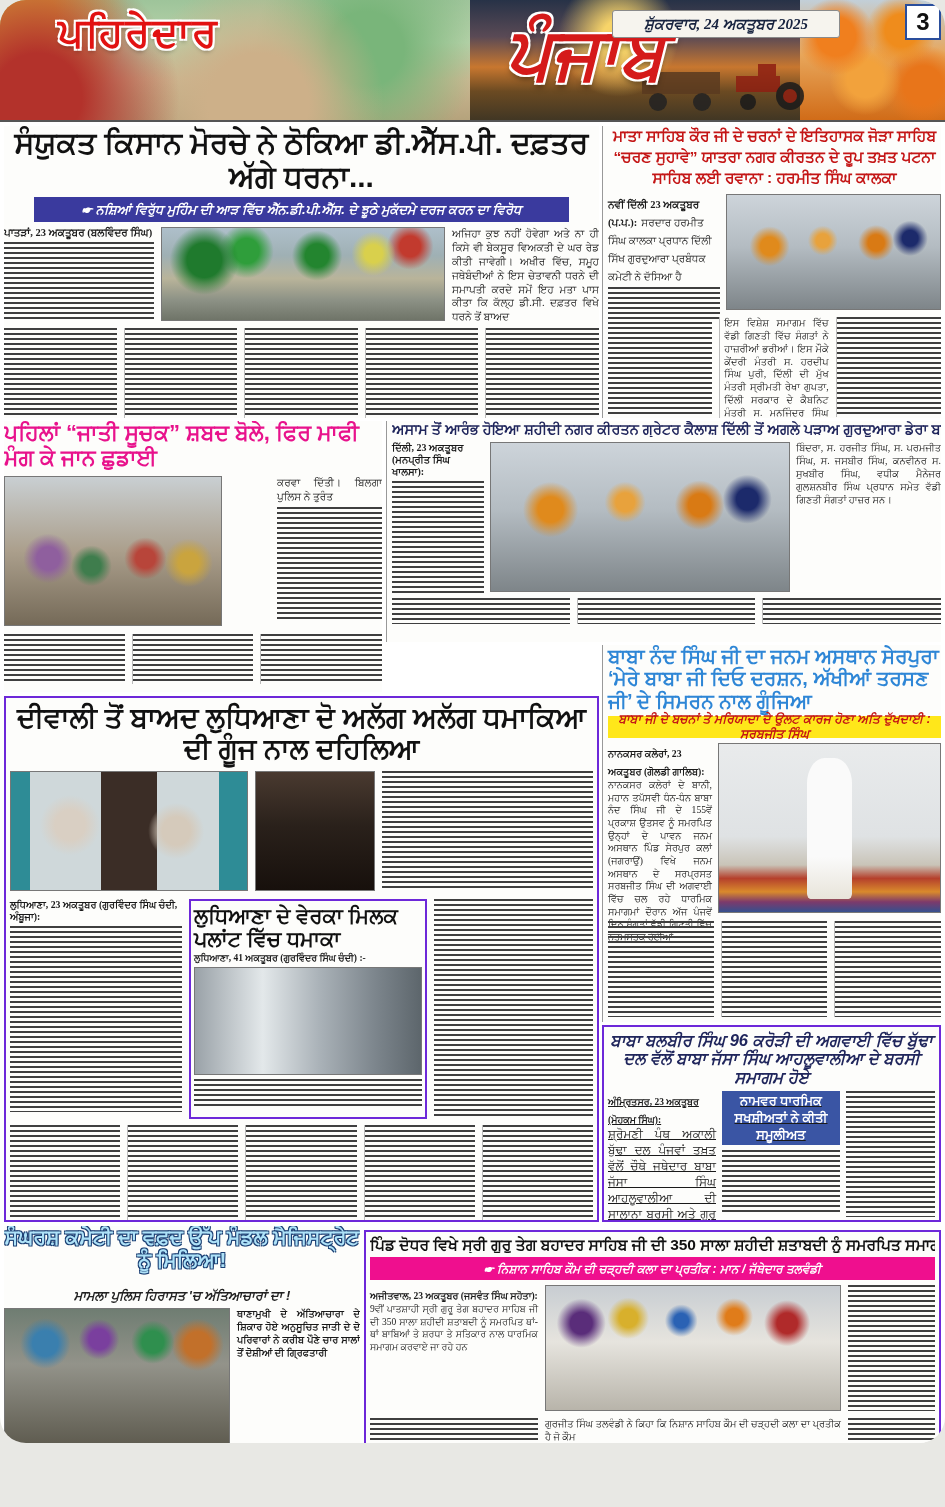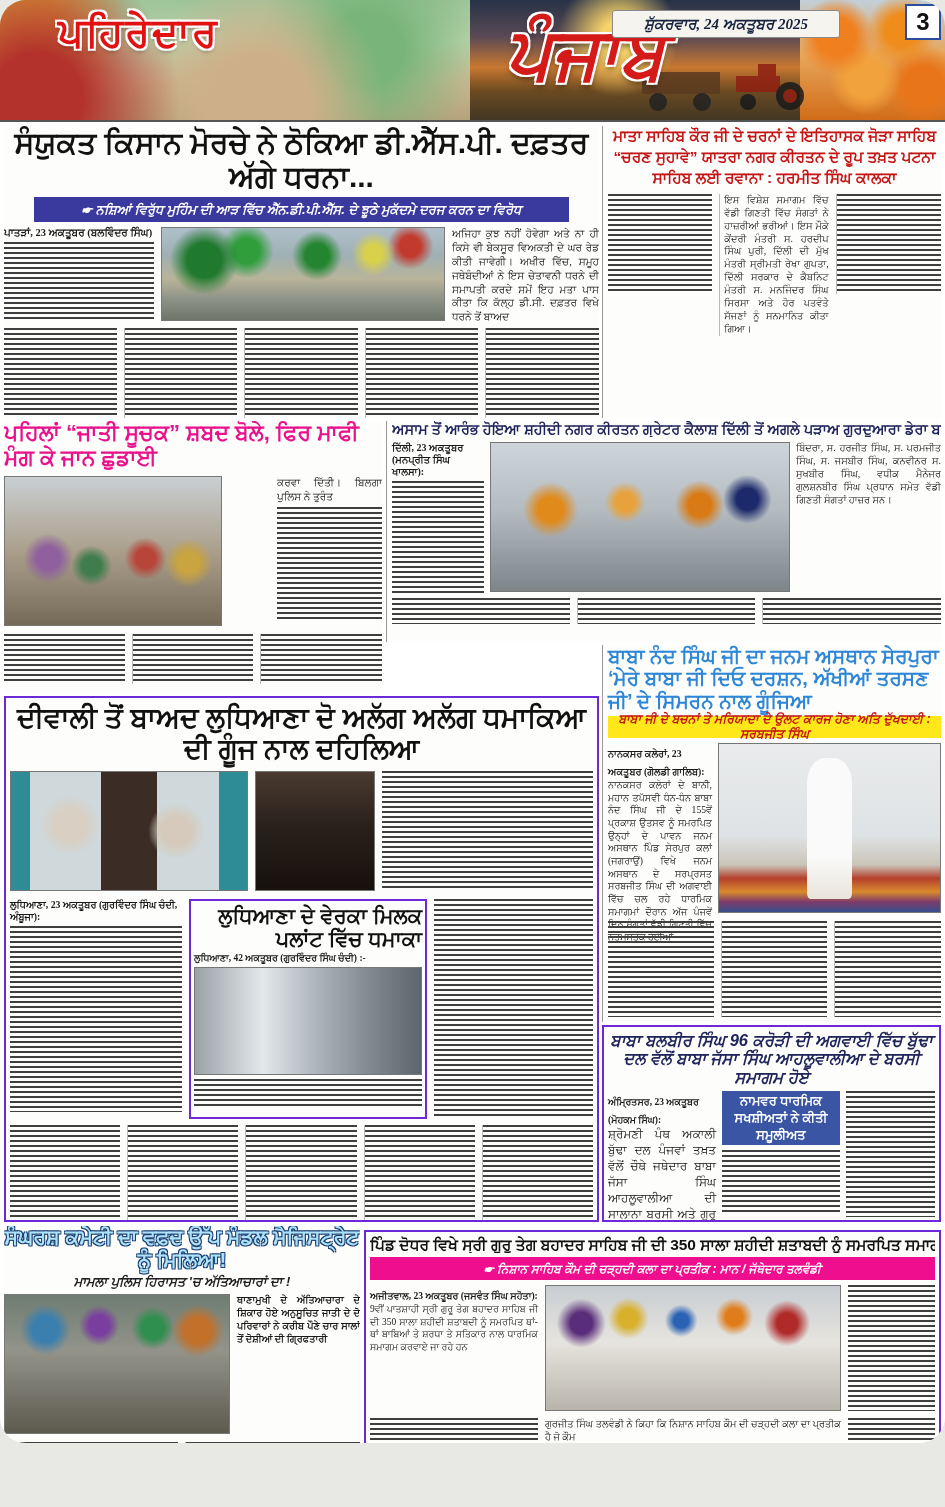--- a/index.html
+++ b/index.html
@@ -165,20 +165,28 @@
       <div class="col greek" style="height:112px;"></div>
       <div class="col greek colrule" style="height:112px;"></div>
       <div class="col greek colrule" style="height:112px;"></div>
       <div class="col greek colrule" style="height:112px;"></div>
       <div class="col greek colrule" style="height:112px;"></div>
     </div>
   </div>
 
   <div class="box" style="left:602px;top:126px;width:339px;height:292px;border-left:1px solid #999;padding-left:5px;">
     <div class="hl" style="font-size:15.5px;color:#c41616;text-align:center;line-height:1.35;">ਮਾਤਾ ਸਾਹਿਬ ਕੌਰ ਜੀ ਦੇ ਚਰਨਾਂ ਦੇ ਇਤਿਹਾਸਕ ਜੋੜਾ ਸਾਹਿਬ “ਚਰਣ ਸੁਹਾਵੇ” ਯਾਤਰਾ ਨਗਰ ਕੀਰਤਨ ਦੇ ਰੂਪ ਤਖ਼ਤ ਪਟਨਾ ਸਾਹਿਬ ਲਈ ਰਵਾਨਾ : ਹਰਮੀਤ ਸਿੰਘ ਕਾਲਕਾ</div>
+    <div style="display:flex;gap:6px;margin-top:5px;height:118px;">
+      <div style="width:112px;">
+        <span class="byline">ਨਵੀਂ ਦਿੱਲੀ 23 ਅਕਤੂਬਰ (ਪ.ਪ.):</span>
+        <span class="body-sm">ਸਰਦਾਰ ਹਰਮੀਤ ਸਿੰਘ ਕਾਲਕਾ ਪ੍ਰਧਾਨ ਦਿੱਲੀ ਸਿੱਖ ਗੁਰਦੁਆਰਾ ਪ੍ਰਬੰਧਕ ਕਮੇਟੀ ਨੇ ਦੱਸਿਆ ਹੈ</span>
+        <div class="greek" style="height:34px;margin-top:3px;"></div>
+      </div>
+      <div class="ph ph-kirtan" style="flex:1;height:116px;"></div>
+    </div>
     <div class="cols" style="margin-top:5px;">
       <div class="col greek" style="height:100px;"></div>
       <div class="col body-sm colrule" style="padding-left:4px;font-size:9.8px;">ਇਸ ਵਿਸ਼ੇਸ਼ ਸਮਾਗਮ ਵਿੱਚ ਵੱਡੀ ਗਿਣਤੀ ਵਿੱਚ ਸੰਗਤਾਂ ਨੇ ਹਾਜ਼ਰੀਆਂ ਭਰੀਆਂ। ਇਸ ਮੌਕੇ ਕੇਂਦਰੀ ਮੰਤਰੀ ਸ. ਹਰਦੀਪ ਸਿੰਘ ਪੁਰੀ, ਦਿੱਲੀ ਦੀ ਮੁੱਖ ਮੰਤਰੀ ਸ੍ਰੀਮਤੀ ਰੇਖਾ ਗੁਪਤਾ, ਦਿੱਲੀ ਸਰਕਾਰ ਦੇ ਕੈਬਨਿਟ ਮੰਤਰੀ ਸ. ਮਨਜਿੰਦਰ ਸਿੰਘ ਸਿਰਸਾ ਅਤੇ ਹੋਰ ਪਤਵੰਤੇ ਸੱਜਣਾਂ ਨੂੰ ਸਨਮਾਨਿਤ ਕੀਤਾ ਗਿਆ।</div>
       <div class="col greek colrule" style="height:100px;"></div>
     </div>
   </div>
 
   <div class="box" style="left:4px;top:421px;width:378px;height:271px;">
     <div class="hl" style="font-size:22px;color:#e8128c;">ਪਹਿਲਾਂ “ਜਾਤੀ ਸੂਚਕ” ਸ਼ਬਦ ਬੋਲੇ, ਫਿਰ ਮਾਫੀ ਮੰਗ ਕੇ ਜਾਨ ਛੁਡਾਈ</div>
     <div style="display:flex;gap:7px;margin-top:6px;height:152px;">
@@ -237,59 +245,59 @@
       <div style="flex:1;">
         <div class="greek" style="height:120px;"></div>
       </div>
     </div>
     <div style="display:flex;gap:7px;margin-top:6px;height:220px;">
       <div style="width:172px;">
         <div class="byline" style="font-size:9.8px;">ਲੁਧਿਆਣਾ, 23 ਅਕਤੂਬਰ (ਗੁਰਵਿੰਦਰ ਸਿੰਘ ਚੰਦੀ, ਅੰਬੂਜਾ):</div>
         <div class="greek" style="height:186px;margin-top:3px;"></div>
       </div>
       <div class="bordered" style="width:238px;padding:3px;">
-        <div class="hl" style="font-size:21px;text-align:right;color:#111;">ਲੁਧਿਆਣਾ ਦੇ ਵੇਰਕਾ ਮਿਲਕ ਪਲਾਂਟ ਵਿੱਚ ਧਮਾਕਾ</div>
-        <div class="byline" style="font-size:9.5px;margin-top:2px;">ਲੁਧਿਆਣਾ, 42 ਅਕਤੂਬਰ (ਗੁਰਵਿੰਦਰ ਸਿੰਘ ਚੰਦੀ) :-</div>
+        <div class="hl" style="font-size:21px;text-align:left;color:#111;">ਲੁਧਿਆਣਾ ਦੇ ਵੇਰਕਾ ਮਿਲਕ ਪਲਾਂਟ ਵਿੱਚ ਧਮਾਕਾ</div>
+        <div class="byline" style="font-size:9.5px;margin-top:2px;">ਲੁਧਿਆਣਾ, 41 ਅਕਤੂਬਰ (ਗੁਰਵਿੰਦਰ ਸਿੰਘ ਚੰਦੀ) :-</div>
         <div class="ph ph-tank" style="height:108px;margin-top:3px;"></div>
         <div class="greek" style="height:30px;margin-top:4px;"></div>
       </div>
       <div style="flex:1;">
         <div class="greek" style="height:220px;"></div>
       </div>
     </div>
     <div class="cols" style="margin-top:6px;">
       <div class="col greek" style="height:108px;"></div>
       <div class="col greek colrule" style="height:108px;"></div>
       <div class="col greek colrule" style="height:108px;"></div>
       <div class="col greek colrule" style="height:108px;"></div>
       <div class="col greek colrule" style="height:108px;"></div>
     </div>
   </div>
 
   <div class="box bordered" style="left:602px;top:1025px;width:339px;height:197px;padding:4px;">
     <div class="hl" style="font-size:16.5px;color:#20265c;font-style:italic;text-align:center;">ਬਾਬਾ ਬਲਬੀਰ ਸਿੰਘ 96 ਕਰੋੜੀ ਦੀ ਅਗਵਾਈ ਵਿੱਚ ਬੁੱਢਾ ਦਲ ਵੱਲੋਂ ਬਾਬਾ ਜੱਸਾ ਸਿੰਘ ਆਹਲੂਵਾਲੀਆ ਦੇ ਬਰਸੀ ਸਮਾਗਮ ਹੋਏ</div>
-    <div style="display:flex;gap:6px;margin-top:5px;height:128px;">
+    <div style="display:flex;gap:6px;margin-top:5px;height:128px;text-decoration:underline;">
       <div style="width:108px;">
         <span class="byline" style="font-size:9.5px;">ਅੰਮ੍ਰਿਤਸਰ, 23 ਅਕਤੂਬਰ (ਮੋਹਕਮ ਸਿੰਘ):</span>
         <span class="body-sm" style="font-size:12px;display:block;">ਸ਼੍ਰੋਮਣੀ ਪੰਥ ਅਕਾਲੀ ਬੁੱਢਾ ਦਲ ਪੰਜਵਾਂ ਤਖ਼ਤ ਵੱਲੋਂ ਚੌਥੇ ਜਥੇਦਾਰ ਬਾਬਾ ਜੱਸਾ ਸਿੰਘ ਆਹਲੂਵਾਲੀਆ ਦੀ ਸਾਲਾਨਾ ਬਰਸੀ ਅਤੇ ਗੁਰੂ ਘਰ ਦੇ ਅਨਿਨ ਸੇਵਕ ਮਹਾਨ ਸੰਤਪੁਰਸ਼ ਬਾਬਾ ਬੁੱਢਾ ਸਾਹਿਬ ਜੀ ਦੇ</span>
       </div>
       <div style="width:118px;">
         <div class="strap" style="background:#3a55a4;height:54px;font-size:13px;font-style:normal;line-height:1.3;padding:2px;">ਨਾਮਵਰ ਧਾਰਮਿਕ ਸਖਸ਼ੀਅਤਾਂ ਨੇ ਕੀਤੀ ਸਮੂਲੀਅਤ</div>
         <div class="greek" style="height:64px;margin-top:5px;"></div>
       </div>
       <div style="flex:1;">
         <div class="greek" style="height:126px;"></div>
       </div>
     </div>
 
   </div>
 
   <div class="box" style="left:4px;top:1226px;width:356px;height:262px;">
     <div class="hl" style="font-size:20.5px;color:#aee2f8;text-align:center;text-shadow:-1px -1px 0 #1b3f73,1px -1px 0 #1b3f73,-1px 1px 0 #1b3f73,1px 1px 0 #1b3f73;">ਸੰਘਰਸ਼ ਕਮੇਟੀ ਦਾ ਵਫ਼ਦ ਉੱਪ ਮੰਡਲ ਮੈਜਿਸਟ੍ਰੇਟ ਨੂੰ ਮਿਲਿਆ!</div>
-    <div class="hl" style="font-size:13px;color:#222;font-style:italic;text-align:center;margin-top:3px;">ਮਾਮਲਾ ਪੁਲਿਸ ਹਿਰਾਸਤ 'ਚ ਅੱਤਿਆਚਾਰਾਂ ਦਾ !</div>
+    <div class="hl" style="font-size:13px;color:#222;font-style:italic;text-align:center;margin-top:17px;">ਮਾਮਲਾ ਪੁਲਿਸ ਹਿਰਾਸਤ 'ਚ ਅੱਤਿਆਚਾਰਾਂ ਦਾ !</div>
     <div style="display:flex;gap:7px;margin-top:5px;height:142px;">
       <div class="ph ph-sdm" style="width:226px;height:140px;"></div>
       <div class="body-sm" style="flex:1;font-size:9.8px;font-weight:bold;">ਥਾਣਾਮੁਖੀ ਦੇ ਅੱਤਿਆਚਾਰਾ ਦੇ ਸ਼ਿਕਾਰ ਹੋਏ ਅਨੁਸੂਚਿਤ ਜਾਤੀ ਦੇ ਦੋ ਪਰਿਵਾਰਾਂ ਨੇ ਕਰੀਬ ਪੌਣੇ ਚਾਰ ਸਾਲਾਂ ਤੋਂ ਦੋਸ਼ੀਆਂ ਦੀ ਗ੍ਰਿਫਤਾਰੀ</div>
     </div>
     <div class="cols" style="margin-top:6px;">
       <div class="col greek" style="height:58px;"></div>
       <div class="col greek colrule" style="height:58px;"></div>
     </div>
   </div>
 

